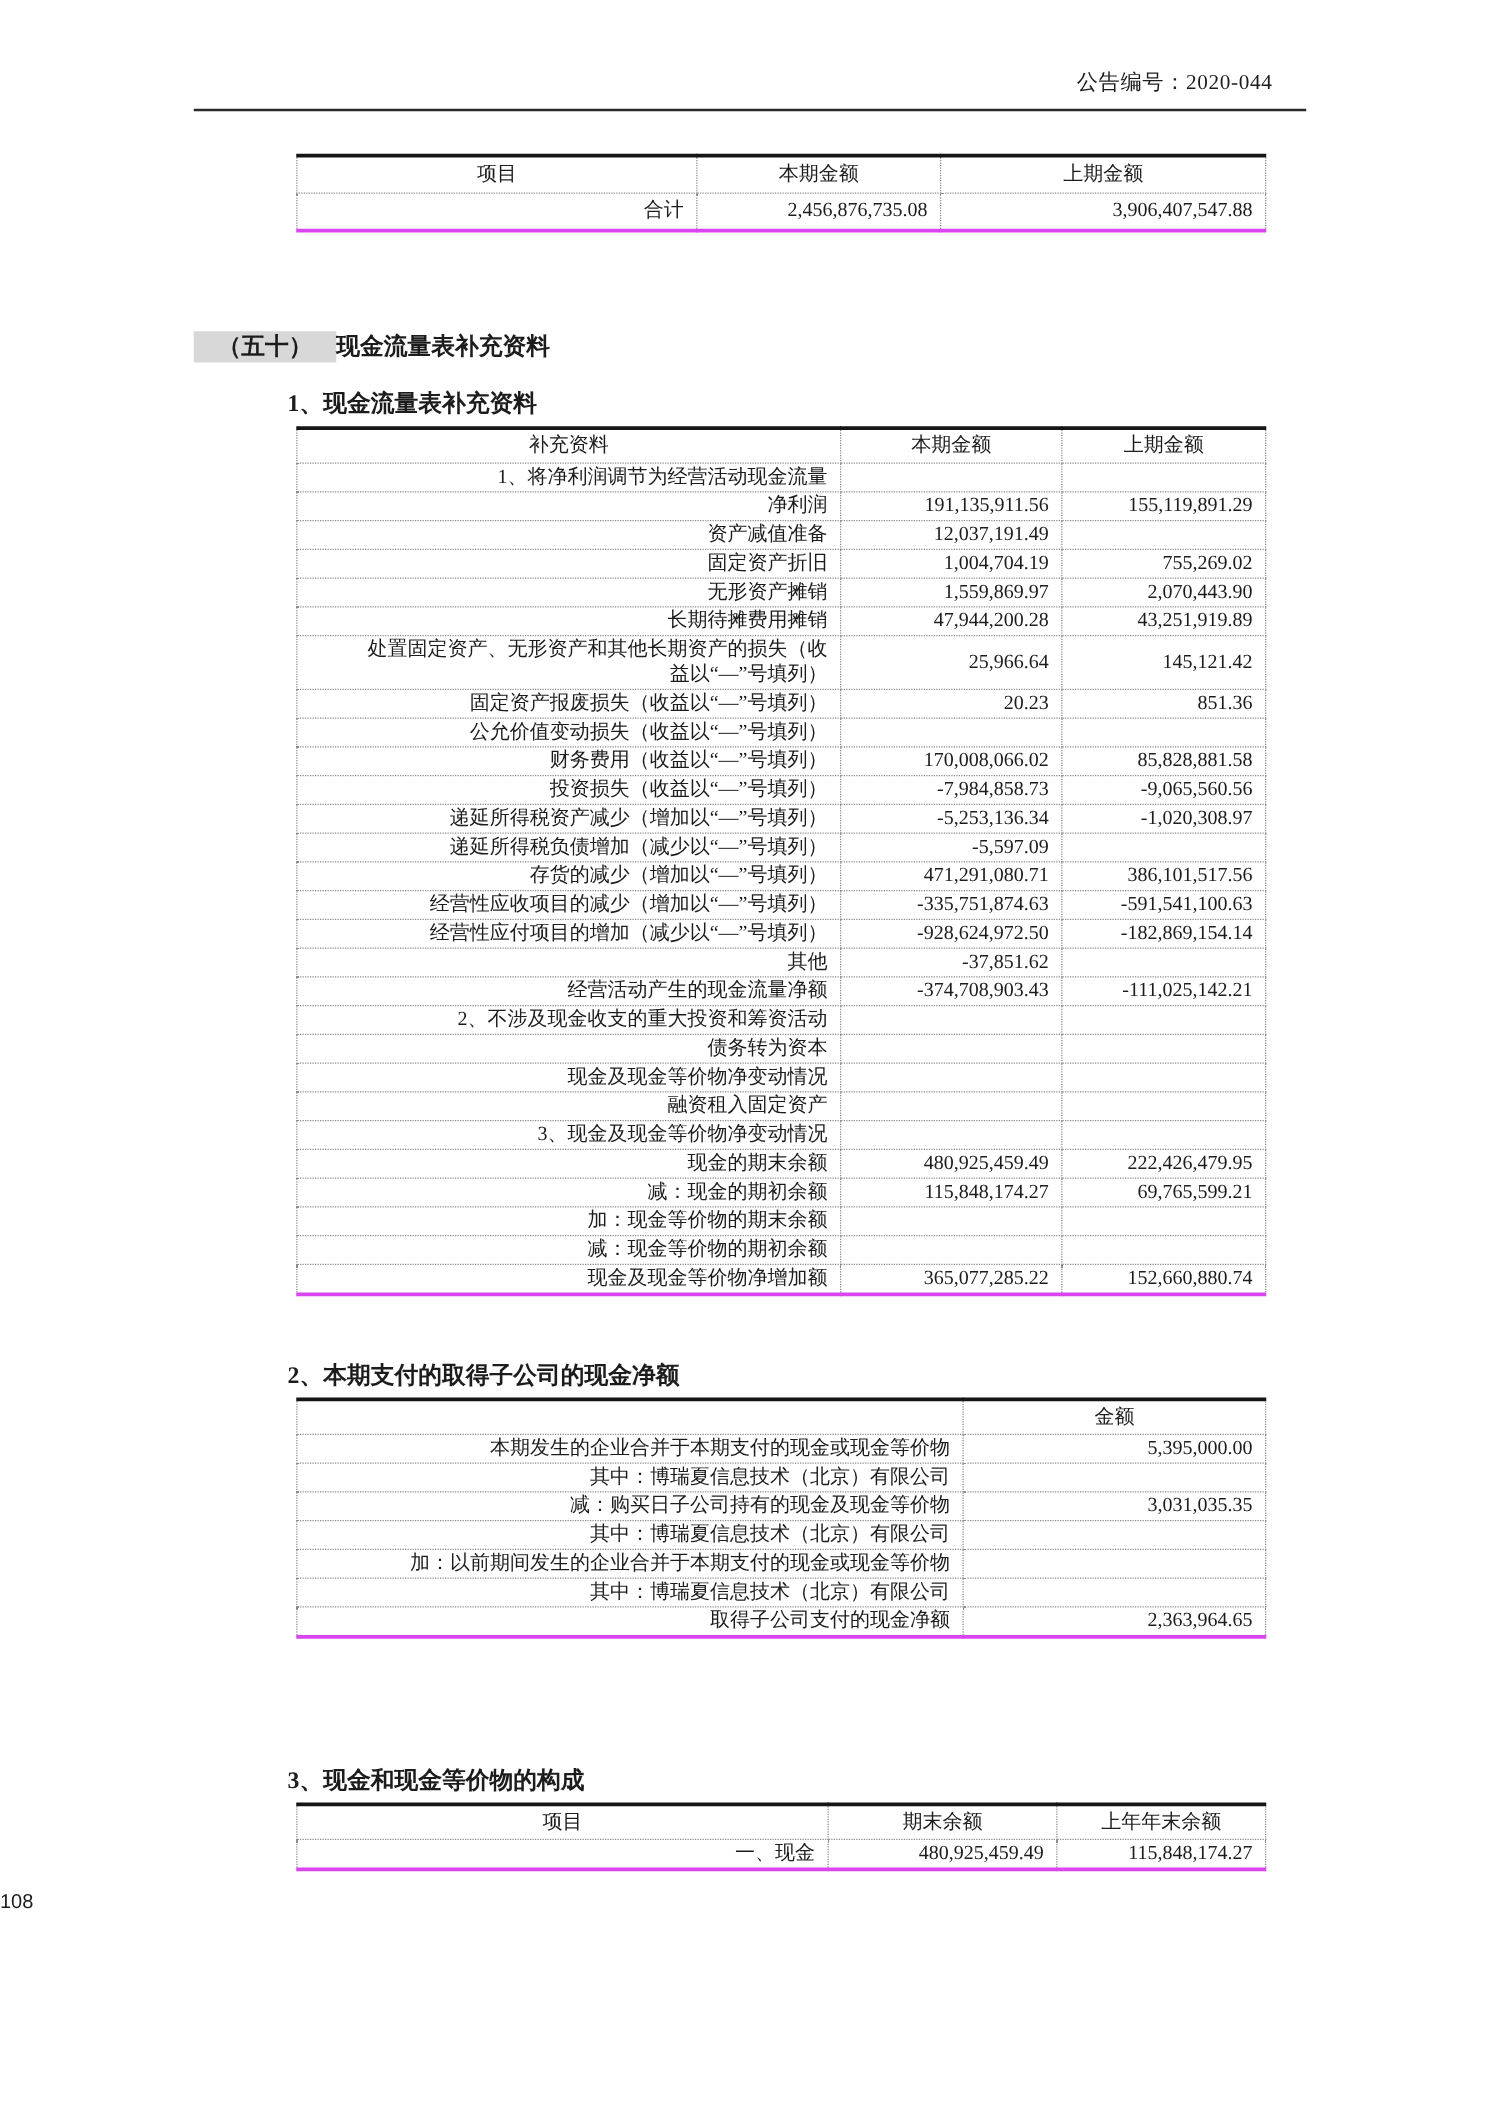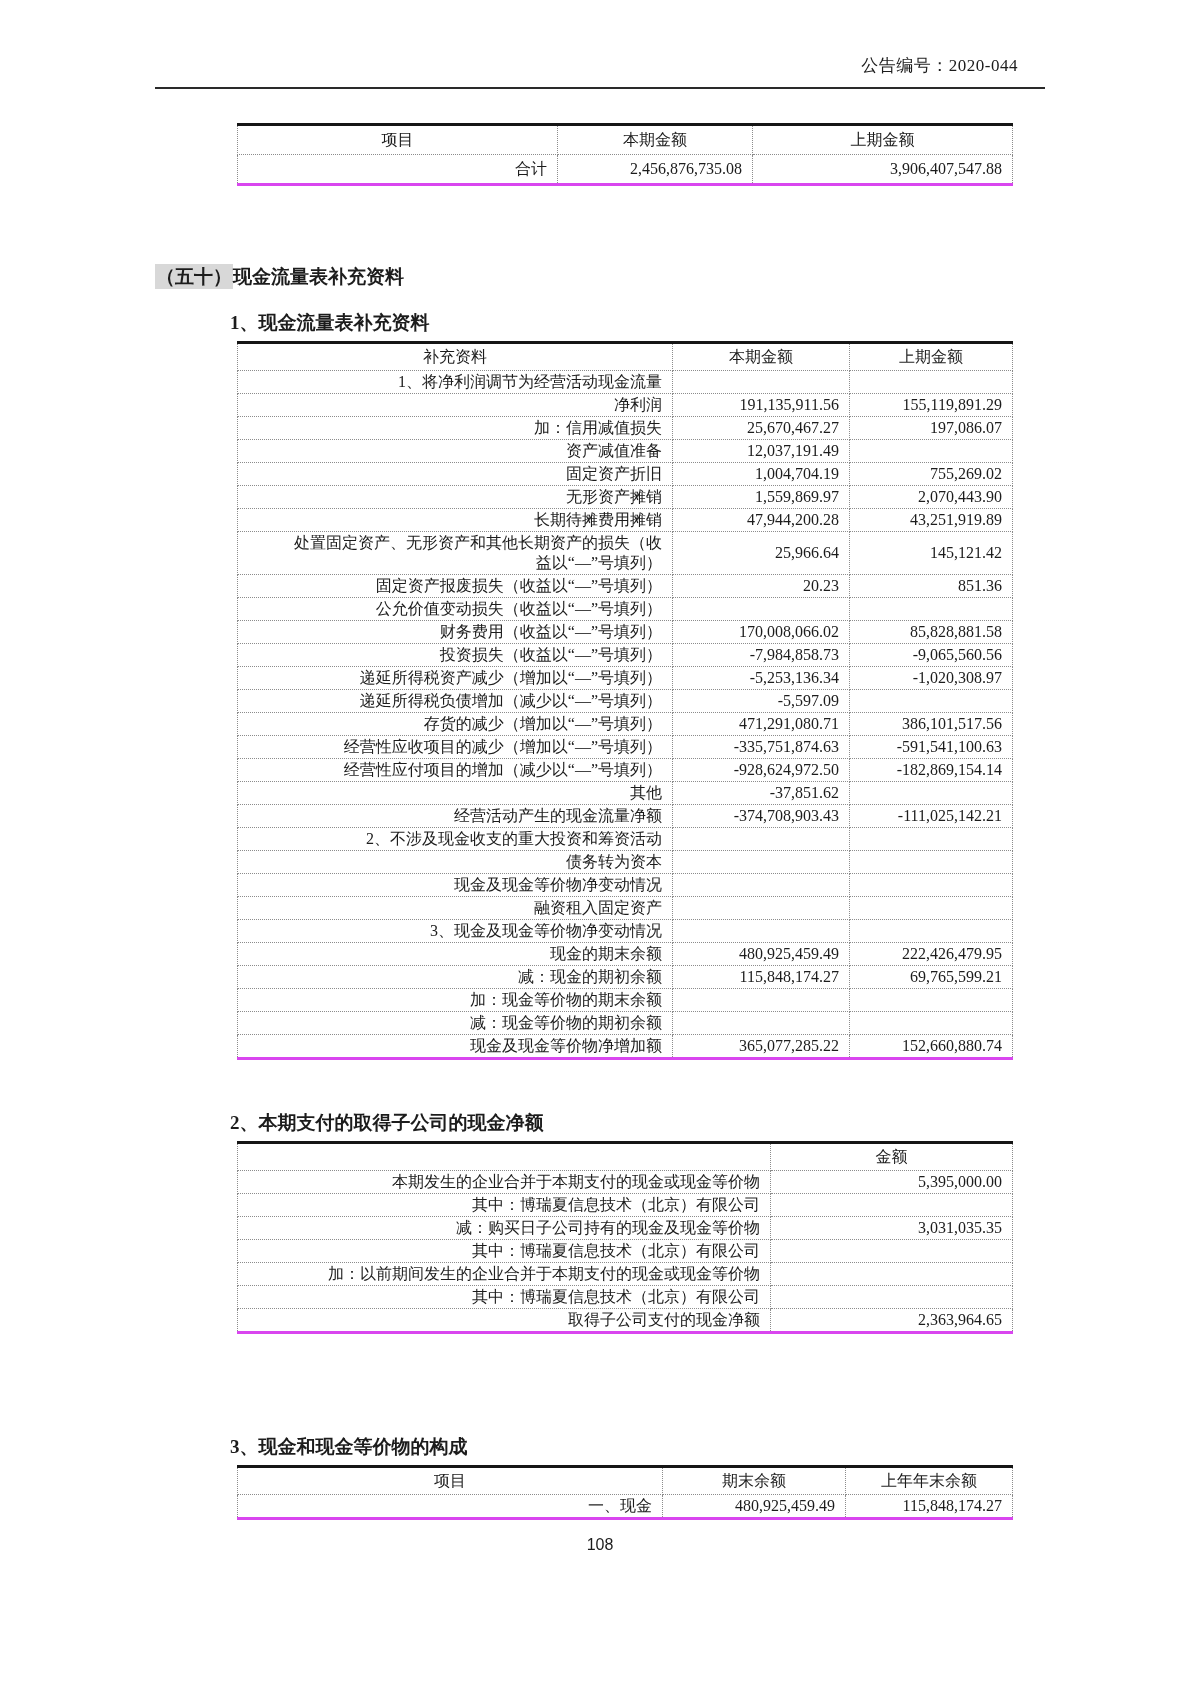--- a/index.html
+++ b/index.html
@@ -45,32 +45,31 @@
   table.t-top td, table.t-top th{padding:4px 10px;}
   table.t-top td:first-child{}
   table.t-sub3 td:first-child{padding-left:18px;}
   td.ind1{padding-left:45px !important;}
   td.hang{padding-left:8px !important;text-indent:37px;}
   .sec50{
     margin:78px 0 0 155px;
     font-size:19px;
     font-weight:bold;
   }
-  .sec50 .tag{background:#d8d8d8;padding:2px 1px;}
+  .sec50 .tag{background:#d8d8d8;padding:2px 19px;}
   .subhead{
     margin:20px 0 5px 230px;
     font-size:19px;
     font-weight:bold;
   }
   .subhead.h2{margin-top:50px;}
   .subhead.h3{margin-top:100px;}
   .mt-top-table{margin-top:34px;}
   .page-number{
     margin-top:16px;
-    text-align:center;
     font-size:16px;
     font-family:"Liberation Sans","DejaVu Sans",sans-serif;
   }
 </style>
 </head>
 <body>
 
 <div class="page-header">公告编号：2020-044</div>
 <div class="top-rule"></div>
 
@@ -122,25 +121,20 @@
           <td>1、将净利润调节为经营活动现金流量</td>
           <td></td>
           <td></td>
         </tr>
         <tr>
           <td>净利润</td>
           <td>191,135,911.56</td>
           <td>155,119,891.29</td>
         </tr>
         <tr>
-          <td>加：信用减值损失</td>
-          <td>25,670,467.27</td>
-          <td>197,086.07</td>
-        </tr>
-        <tr>
           <td class="ind1">资产减值准备</td>
           <td>12,037,191.49</td>
           <td></td>
         </tr>
         <tr>
           <td class="ind1">固定资产折旧</td>
           <td>1,004,704.19</td>
           <td>755,269.02</td>
         </tr>
         <tr>

